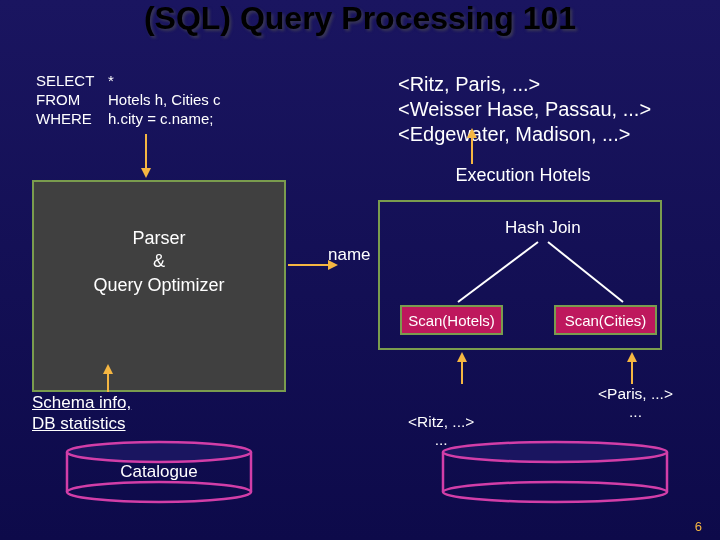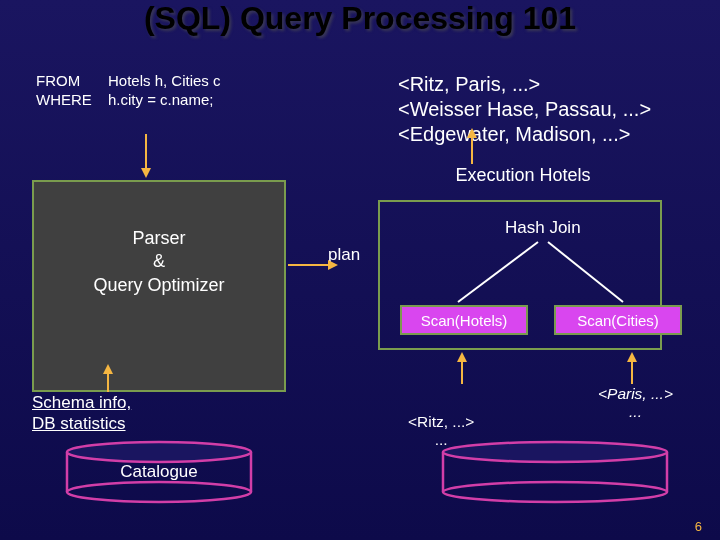--- a/index.html
+++ b/index.html
@@ -70,22 +70,22 @@
   }
   .plan-label {
     position: absolute;
     left: 328px; top: 245px;
     font-size: 17px;
     color: #fff;
   }
   .plan-arrow { position: absolute; left: 288px; top: 259px; }
   .scan-box {
     position: absolute;
-    width: 128px; height: 30px;
-    background: #d946ef;
+    width: 103px; height: 30px;
+    background: #be185d;
     border: 2px solid #7a9c4e;
     color: #fff;
     font-size: 15px;
     display: flex; align-items: center; justify-content: center;
   }
   .scan-hotels { left: 400px; top: 305px; }
   .scan-cities { left: 554px; top: 305px; }
   .tree-lines { position: absolute; left: 398px; top: 240px; }
   .schema-info {
     position: absolute;
@@ -104,21 +104,20 @@
     line-height: 1.15;
     margin-top: 28px;
   }
   .paris-mini {
     position: absolute;
     left: 598px; top: 385px;
     font-size: 15.5px;
     color: #fff;
     text-align: center;
     line-height: 1.15;
-    font-style: italic;
   }
   .scan-up-1 { position: absolute; left: 454px; top: 352px; }
   .scan-up-2 { position: absolute; left: 624px; top: 352px; }
   .cyl {
     position: absolute;
     width: 190px;
   }
   .cyl svg { display: block; }
   .cyl-label {
     position: absolute;
@@ -138,20 +137,21 @@
     color: #f5b642;
   }
   .schema-arrow { position: absolute; left: 100px; top: 364px; }
 </style>
 </head>
 <body>
 
 <div class="title">(SQL) Query Processing 101</div>
 
 <div class="sql-block">
+  <div><span class="kw">SELECT</span><span>*</span></div>
   <div><span class="kw">FROM</span><span>Hotels h, Cities c</span></div>
   <div><span class="kw">WHERE</span><span>h.city = c.name;</span></div>
 </div>
 
 <div class="results-block">
   <div>&lt;Ritz, Paris, ...&gt;</div>
   <div>&lt;Weisser Hase, Passau, ...&gt;</div>
   <div>&lt;Edgewater, Madison, ...&gt;</div>
 </div>
 
@@ -169,21 +169,21 @@
   <div class="parser-text">
     <div>Parser</div>
     <div>&amp;</div>
     <div>Query Optimizer</div>
   </div>
 </div>
 
 <div class="exec-row">Execution Hotels</div>
 
 <div class="plan-box"></div>
-<div class="plan-label">plan</div>
+<div class="plan-label">name</div>
 
 <svg class="plan-arrow" width="50" height="12">
   <line x1="0" y1="6" x2="40" y2="6" stroke="#f5b642" stroke-width="2"></line>
   <polygon points="50,6 40,1 40,11" fill="#f5b642"></polygon>
 </svg>
 
 <div class="hash-join">Hash Join</div>
 
 <svg class="tree-lines" width="270" height="70">
   <line x1="140" y1="2" x2="60" y2="62" stroke="#fff" stroke-width="2"></line>

